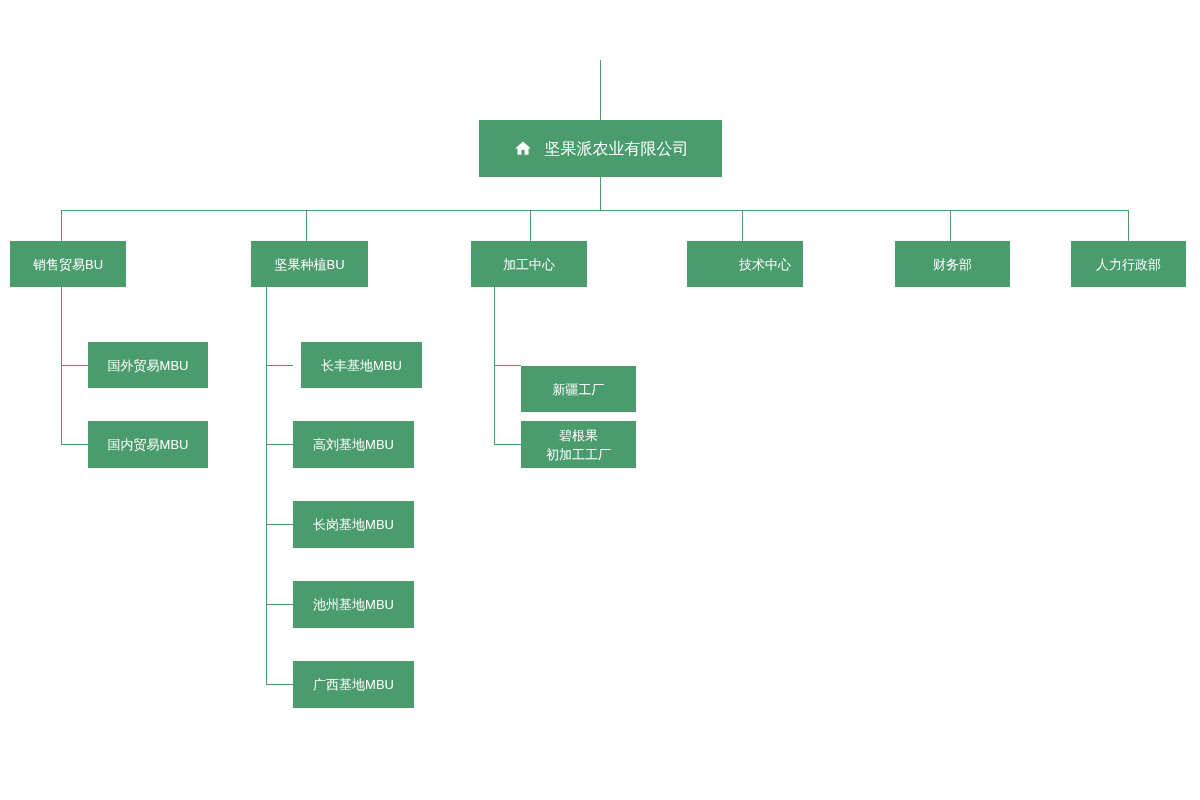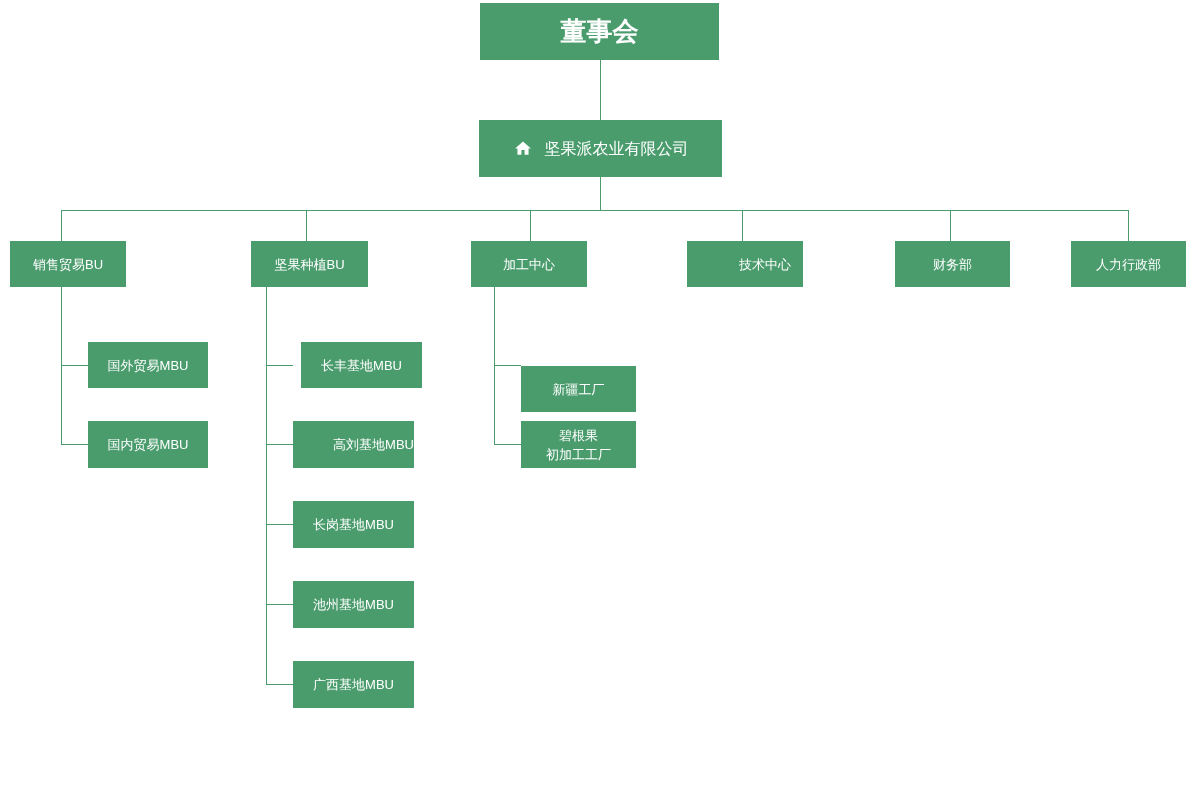--- a/index.html
+++ b/index.html
@@ -48,21 +48,21 @@
   .node-d1 { left: 10px;   top: 241px; width: 116px; height: 46px; }
   .node-d2 { left: 251px;  top: 241px; width: 117px; height: 46px; }
   .node-d3 { left: 471px;  top: 241px; width: 116px; height: 46px; }
   .node-d4 { left: 687px;  top: 241px; width: 116px; height: 46px; padding-left: 40px; }
   .node-d5 { left: 895px;  top: 241px; width: 115px; height: 46px; }
   .node-d6 { left: 1071px; top: 241px; width: 115px; height: 46px; }
 
   .node-c1a { left: 88px;  top: 342px; width: 120px; height: 46px; }
   .node-c1b { left: 88px;  top: 421px; width: 120px; height: 47px; }
   .node-c2a { left: 293px; top: 342px; width: 121px; height: 46px; margin-left: 8px; }
-  .node-c2b { left: 293px; top: 421px; width: 121px; height: 47px; justify-content: flex-end; }
+  .node-c2b { left: 293px; top: 421px; width: 121px; height: 47px; }
   .node-c2c { left: 293px; top: 501px; width: 121px; height: 47px; }
   .node-c2d { left: 293px; top: 581px; width: 121px; height: 47px; }
   .node-c2e { left: 293px; top: 661px; width: 121px; height: 47px; }
   .node-c3a { left: 521px; top: 342px; width: 115px; height: 46px; margin-top: 24px; }
   .node-c3b { left: 521px; top: 421px; width: 115px; height: 47px; }
 </style>
 </head>
 <body>
 
 <div class="canvas">
@@ -93,23 +93,20 @@
       <path d="M266 524 L293 524"></path>
       <path d="M266 604 L293 604"></path>
       <path d="M266 684 L293 684"></path>
 
       <path d="M494 287 L494 444"></path>
       <path d="M494 365 L521 365"></path>
       <path d="M494 444 L521 444"></path>
     </g>
   </svg>
 
-  <div class="node node-board">
-    <span class="label">董事会</span>
-  </div>
 
   <div class="node node-company">
     <span class="home-icon">
       <svg viewBox="0 0 24 24" width="20" height="19" fill="#ffffff">
         <path d="M10 20v-6h4v6h5v-8h3L12 3 2 12h3v8z"></path>
       </svg>
     </span>
     <span class="label">坚果派农业有限公司</span>
   </div>
 

